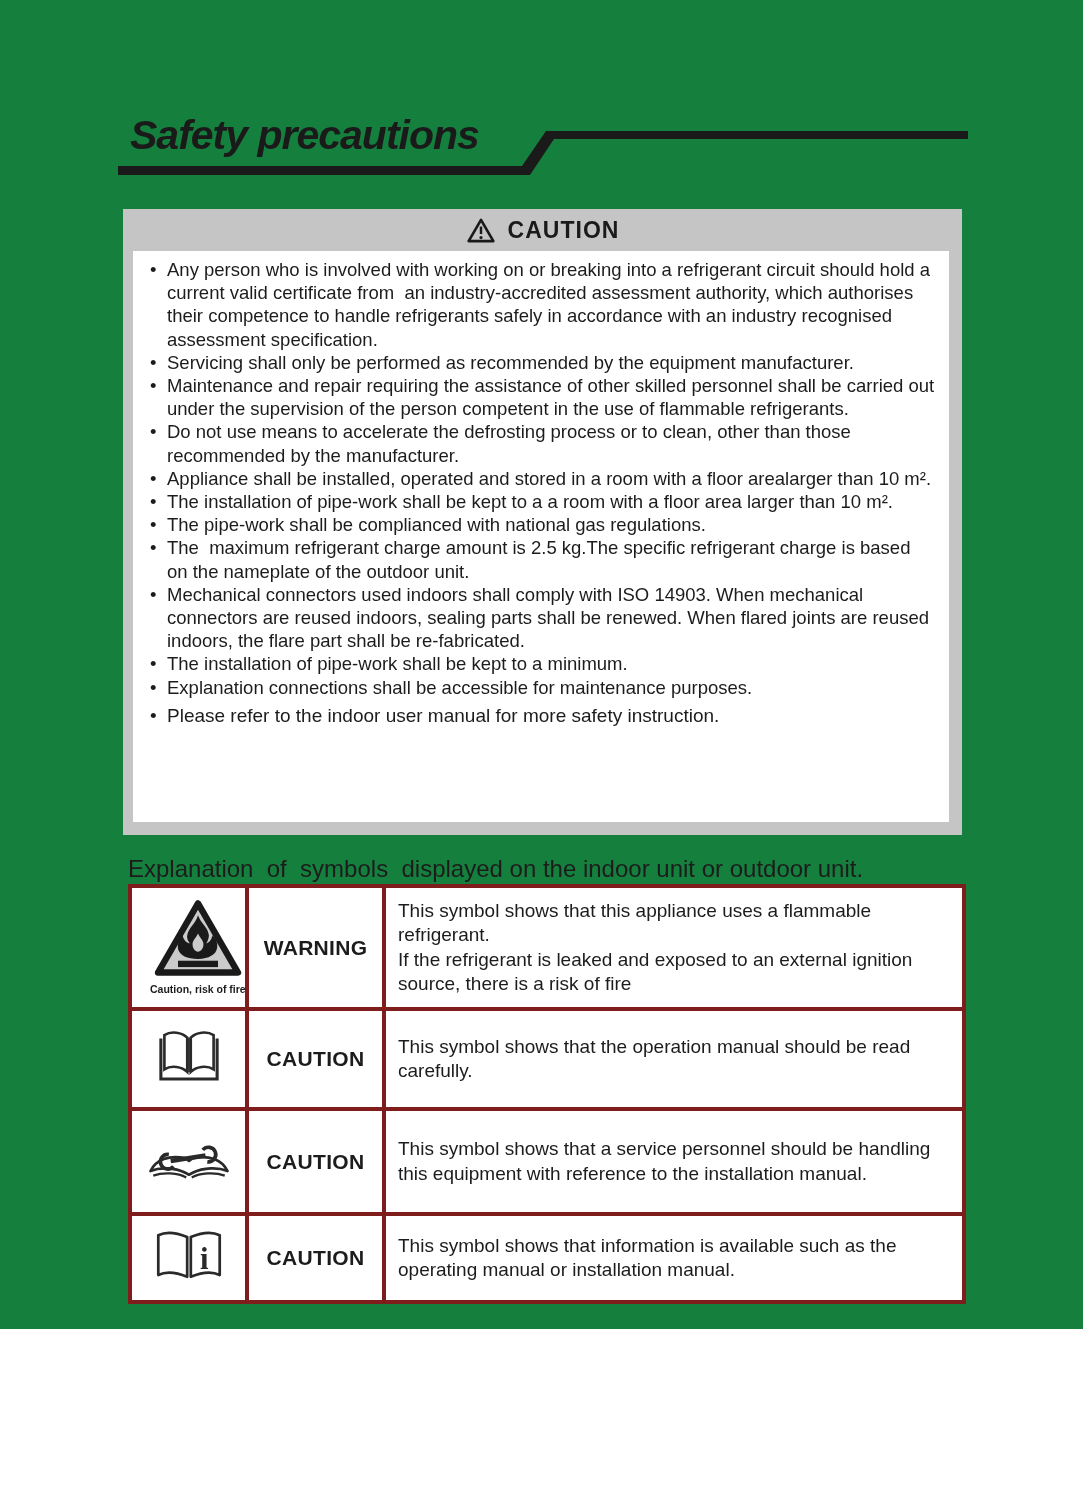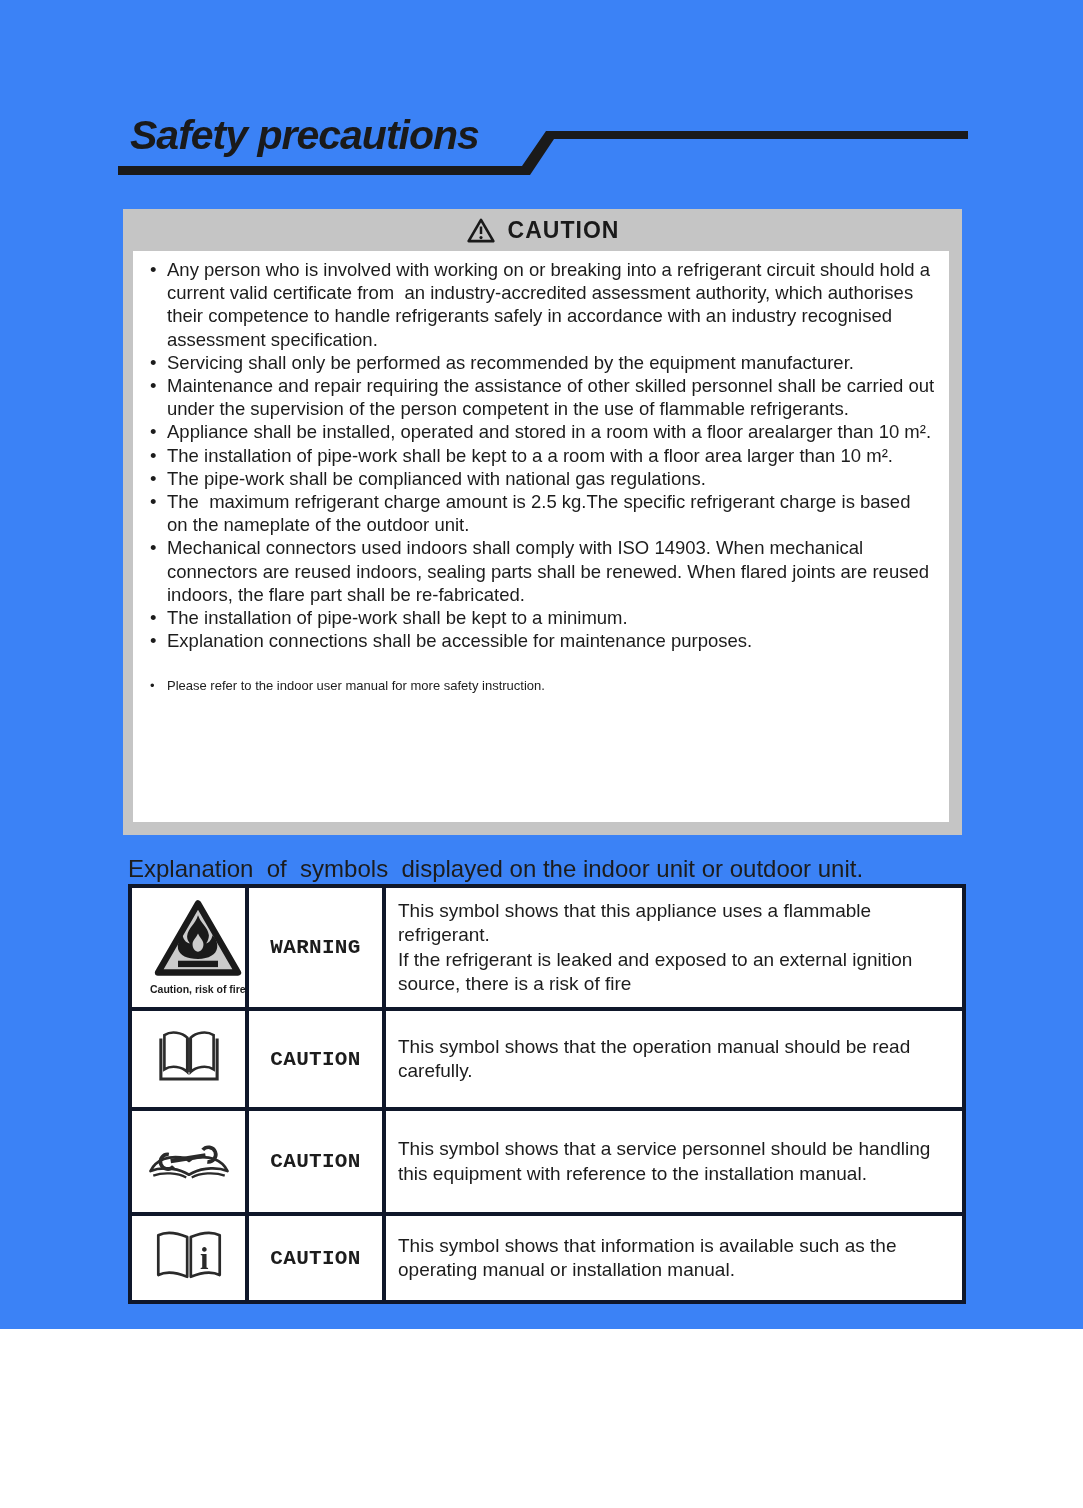--- a/index.html
+++ b/index.html
@@ -1,19 +1,19 @@
 <!DOCTYPE html>
 <html><head>
 <meta charset="utf-8">
 <style>
   html,body{margin:0;padding:0;background:#ffffff;}
   .page{
     position:relative;
     width:1083px;height:1329px;
-    background:#3b82f6;
+    background:#15803d;
     font-family:"Liberation Sans",sans-serif;
     color:#1c1c1c;
     overflow:hidden;
   }
   
   .title-text{
     position:absolute;left:130px;top:112px;
     font-size:41px;font-weight:700;font-style:italic;
     letter-spacing:-1px;
     margin:0;
@@ -46,43 +46,43 @@
   .caution-list li{
     position:relative;
     padding-left:20px;
     white-space:pre-wrap;
   }
   .caution-list li::before{
     content:"\2022";
     position:absolute;left:3px;top:0;
   }
   .caution-list li:last-child{
-    margin-top:22px;
-    font-size:13px;
+    margin-top:5px;
+    font-size:19px;
   }
   
   .explanation{
     position:absolute;left:128px;top:855px;margin:0;
     font-size:24px;white-space:pre-wrap;
   }
   
   .symbol-table{
     position:absolute;left:128px;top:884px;
     border-collapse:collapse;table-layout:fixed;
     width:834px;
   }
   .symbol-table td{
-    border:4px solid #0f172a;
+    border:4px solid #7f1d1d;
     background:#ffffff;
     vertical-align:middle;
   }
   .cell-icon{text-align:center;}
   .cell-label{
     text-align:center;
-    font-weight:700;font-size:21px;letter-spacing:0.3px;font-family:Liberation Mono, monospace;
+    font-weight:700;font-size:21px;letter-spacing:0.3px;
   }
   .cell-desc{
     font-size:19px;line-height:24.5px;
     padding:6px 10px 6px 12px;
     white-space:pre-line;
   }
   .row-1 td{height:107px;}
   .row-2 td{height:84px;}
   .row-3 td{height:89px;}
   .row-4 td{height:72px;}
@@ -114,20 +114,21 @@
         <rect x="15.6" y="10.5" width="2.8" height="8.5" fill="#1a1a1a"></rect>
         <circle cx="17" cy="23" r="1.8" fill="#1a1a1a"></circle>
       </svg>
       <span class="caution-header-label">CAUTION</span>
     </div>
     <div class="caution-body">
       <ul class="caution-list">
         <li>Any person who is involved with working on or breaking into a refrigerant circuit should hold a current valid certificate from  an industry-accredited assessment authority, which authorises their competence to handle refrigerants safely in accordance with an industry recognised assessment specification.</li>
         <li>Servicing shall only be performed as recommended by the equipment manufacturer.</li>
         <li>Maintenance and repair requiring the assistance of other skilled personnel shall be carried out under the supervision of the person competent in the use of flammable refrigerants.</li>
+        <li>Do not use means to accelerate the defrosting process or to clean, other than those recommended by the manufacturer.</li>
         <li>Appliance shall be installed, operated and stored in a room with a floor arealarger than 10 m².</li>
         <li>The installation of pipe-work shall be kept to a a room with a floor area larger than 10 m².</li>
         <li>The pipe-work shall be complianced with national gas regulations.</li>
         <li>The  maximum refrigerant charge amount is 2.5 kg.The specific refrigerant charge is based on the nameplate of the outdoor unit.</li>
         <li>Mechanical connectors used indoors shall comply with ISO 14903. When mechanical connectors are reused indoors, sealing parts shall be renewed. When flared joints are reused indoors, the flare part shall be re-fabricated.</li>
         <li>The installation of pipe-work shall be kept to a minimum.</li>
         <li>Explanation connections shall be accessible for maintenance purposes.</li>
         <li>Please refer to the indoor user manual for more safety instruction.</li>
       </ul>
     </div>

